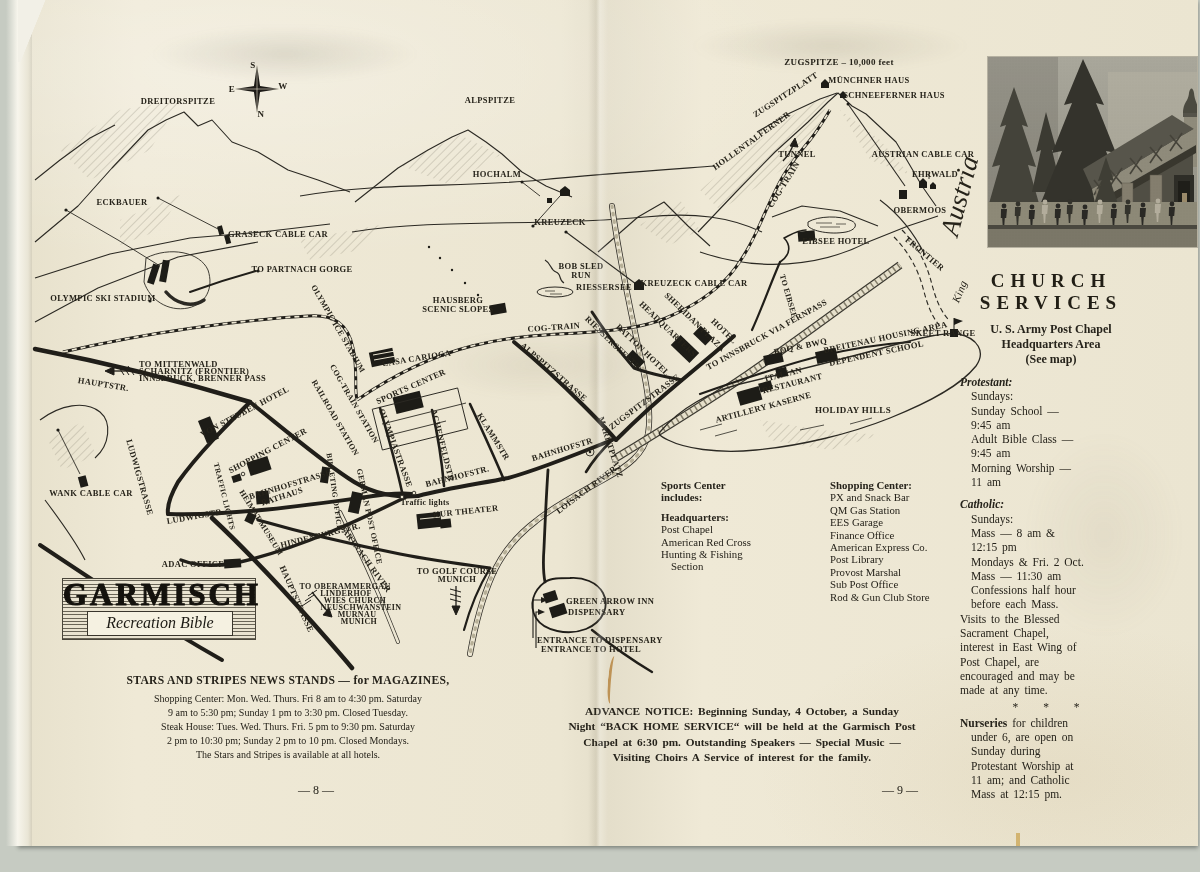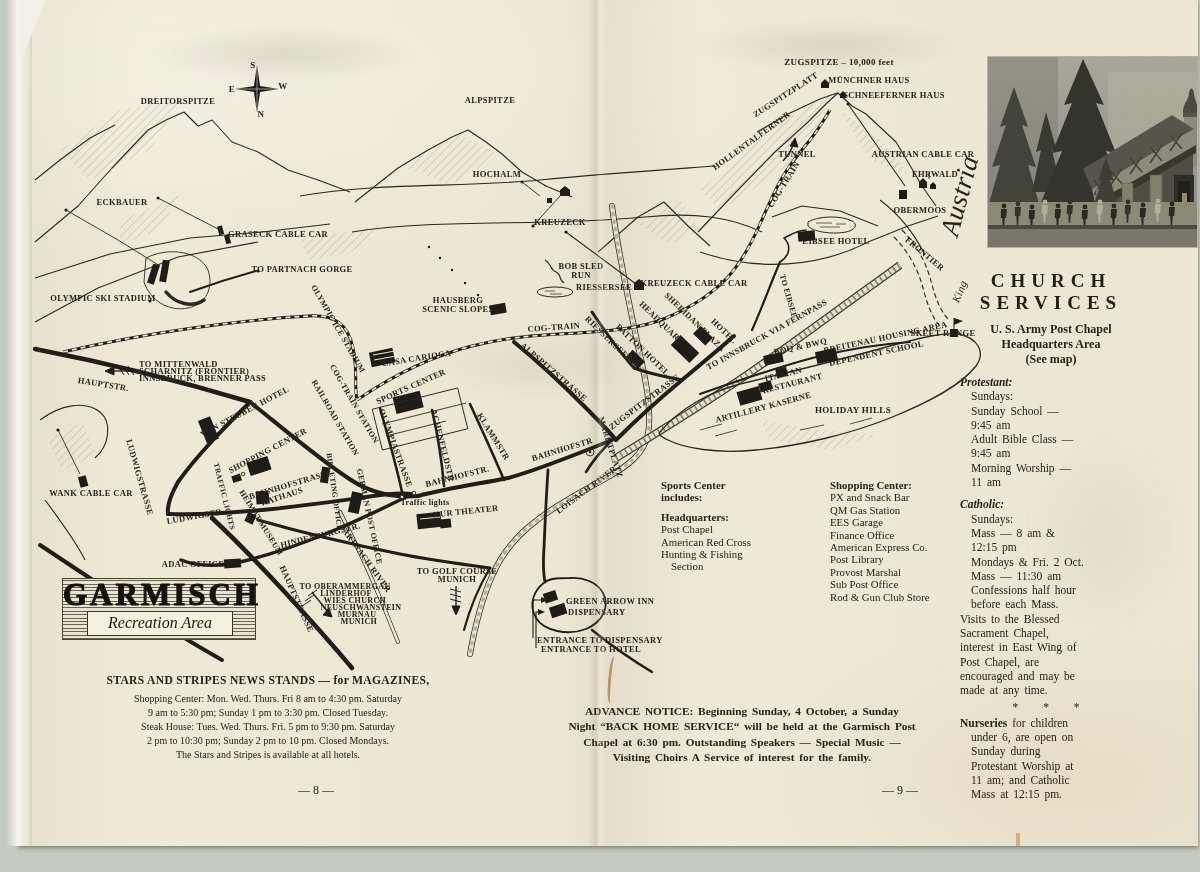--- a/index.html
+++ b/index.html
@@ -46,21 +46,21 @@
   .col .ind{padding-left:10px;}
   .col-a{left:661px;top:479px;width:165px;}
   .col-b{left:830px;top:479px;width:175px;}
 
   .logo{position:absolute;left:62px;top:578px;width:192px;height:60px;border:1px solid #49453a;
     background:repeating-linear-gradient(0deg,rgba(62,58,46,.75) 0 1px,rgba(236,230,211,0) 1px 3.4px),#e9e3d0;}
   .logo-title{font-weight:bold;font-size:31px;line-height:30px;letter-spacing:3px;text-align:center;margin-top:1px;color:#14120d;-webkit-text-stroke:1.1px #14120d;}
   .logo-sub{position:absolute;left:24px;right:22px;bottom:3px;height:23px;background:#f5f1e1;border:1px solid #39352c;
     text-align:center;font-style:italic;font-size:16px;line-height:22px;color:#1c1a14;}
 
-  .news{position:absolute;left:52px;top:674px;width:432px;text-align:center;}
+  .news{position:absolute;left:72px;top:674px;width:432px;text-align:center;}
   .news .hd{font-weight:bold;font-size:11.6px;line-height:14px;letter-spacing:.3px;white-space:nowrap;}
   .news .bd{margin-top:4px;font-size:10px;line-height:14px;}
   .news .bd div{white-space:nowrap;}
 
   .notice{position:absolute;left:537px;top:704px;width:410px;font-weight:bold;font-size:11.3px;line-height:15.4px;text-align:center;word-spacing:2px;}
   .notice div{white-space:nowrap;}
 
   .pageno{position:absolute;width:64px;text-align:center;font-size:12px;}
   .p8{left:284px;top:783px;}
   .p9{left:868px;top:783px;}
@@ -535,21 +535,21 @@
           <div>Post Library</div>
           <div>Provost Marshal</div>
           <div>Sub Post Office</div>
           <div>Rod &amp; Gun Club Store</div>
         </div>
     </div>
   </div>
 
   <div class="logo">
     <div class="logo-title">GARMISCH</div>
-    <div class="logo-sub">Recreation Area</div>
+    <div class="logo-sub">Recreation Bible</div>
   </div>
 
   <div class="news">
     <div class="hd">STARS AND STRIPES NEWS STANDS — for MAGAZINES,</div>
     <div class="bd">
         <div>Shopping Center: Mon. Wed. Thurs. Fri 8 am to 4:30 pm. Saturday</div>
         <div>9 am to 5:30 pm; Sunday 1 pm to 3:30 pm. Closed Tuesday.</div>
         <div>Steak House: Tues. Wed. Thurs. Fri. 5 pm to 9:30 pm. Saturday</div>
         <div>2 pm to 10:30 pm; Sunday 2 pm to 10 pm. Closed Mondays.</div>
         <div>The Stars and Stripes is available at all hotels.</div>

